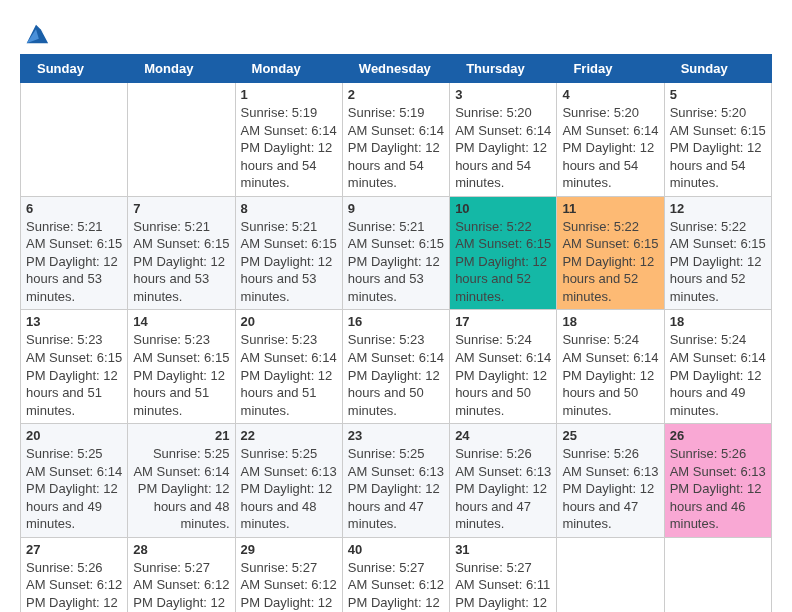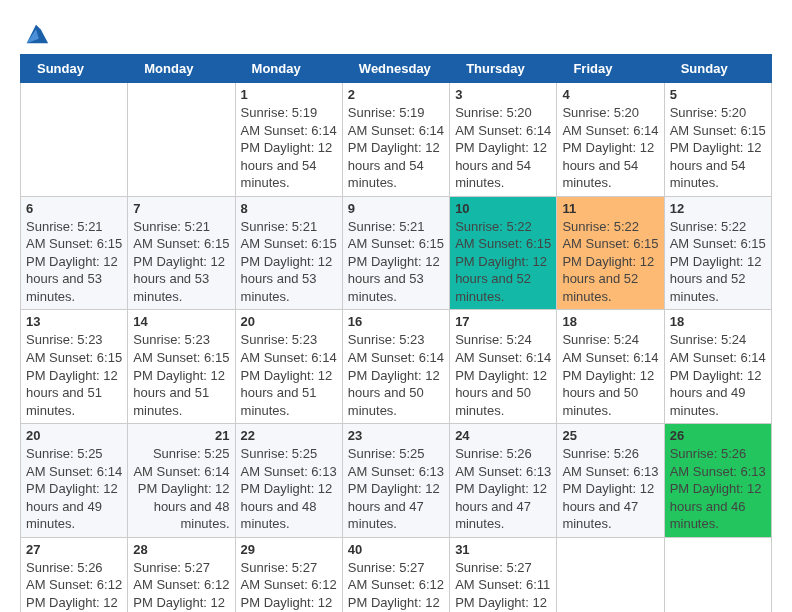--- a/index.html
+++ b/index.html
@@ -276,21 +276,21 @@
           <div class="day-info">Sunrise: 5:26 AM
 Sunset: 6:13 PM
 Daylight: 12 hours and 47 minutes.</div>
         </td>
         <td style="background: rgb(245, 247, 250);">
           <span class="day-number">25</span>
           <div class="day-info">Sunrise: 5:26 AM
 Sunset: 6:13 PM
 Daylight: 12 hours and 47 minutes.</div>
         </td>
-        <td style="background: #22c55e;">
+        <td style="background: #f9a8d4;">
           <span class="day-number">26</span>
           <div class="day-info">Sunrise: 5:26 AM
 Sunset: 6:13 PM
 Daylight: 12 hours and 46 minutes.</div>
         </td>
       </tr>
       <tr>
         <td>
           <span class="day-number">27</span>
           <div class="day-info">Sunrise: 5:26 AM

